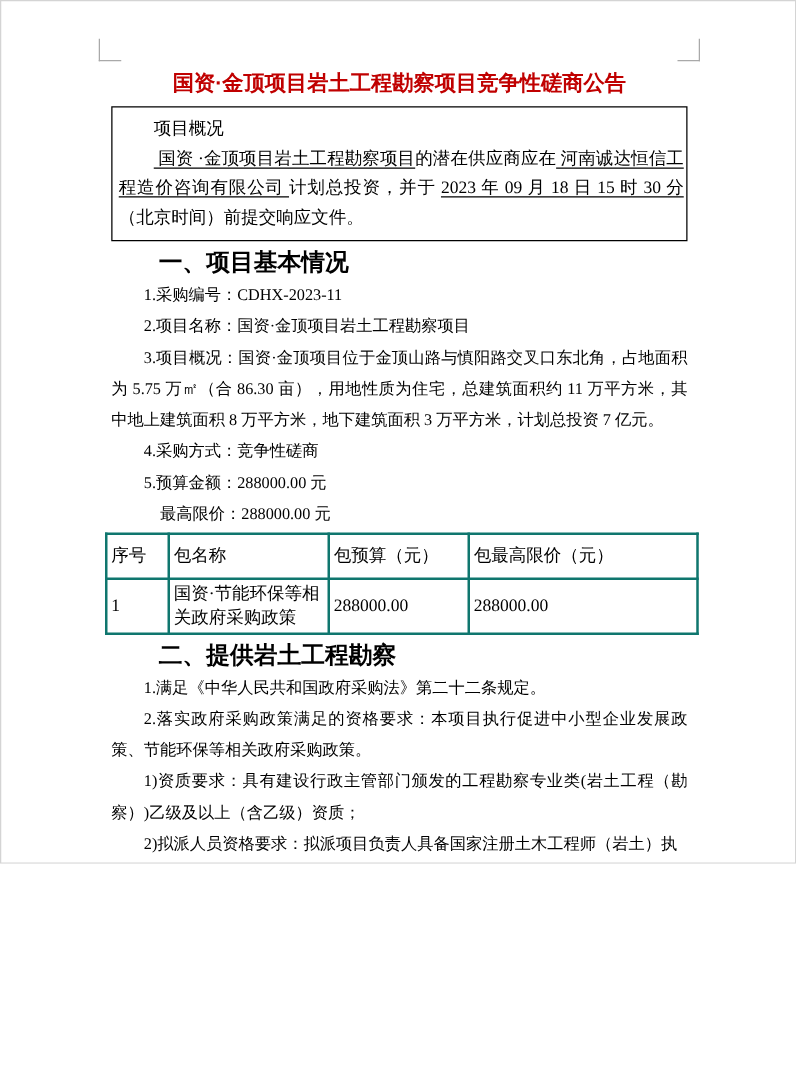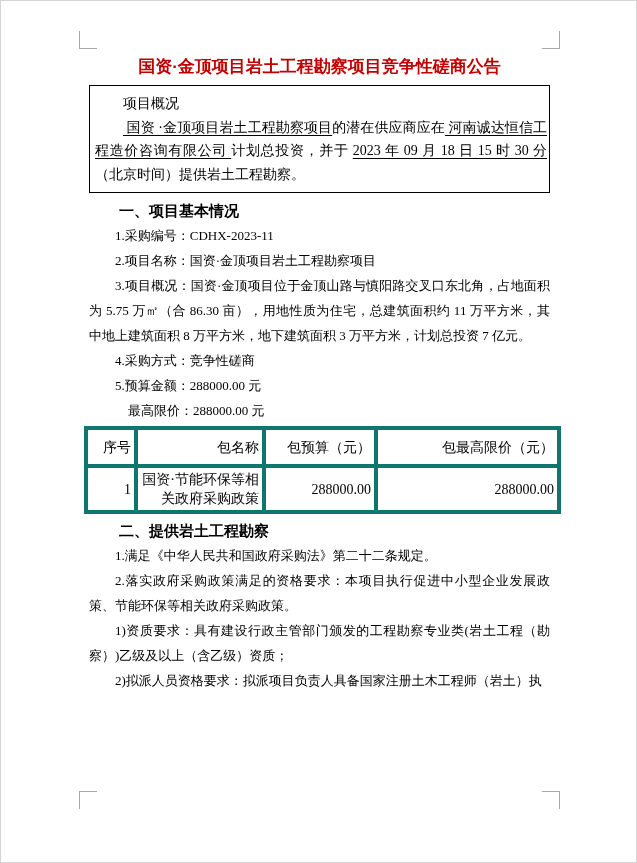--- a/index.html
+++ b/index.html
@@ -1,18 +1,18 @@
 <!DOCTYPE html>
 <html><head>
 <meta charset="utf-8">
 <style>
   html,body{margin:0;padding:0;background:#ffffff;}
   .page{
     position:relative;
-    width:637px;height:863px;
+    width:637px;height:691px;
     box-sizing:border-box;
     background:#ffffff;
     border:1px solid #d4d4d4;
     overflow:hidden;
     font-family:"Liberation Serif","DejaVu Serif",serif;
     color:#000000;
   }
   
   .mark{position:absolute;width:17px;height:17px;}
   .mark.tl{border-left:1px solid #a9a9a9;border-bottom:1px solid #a9a9a9;left:78px;top:30px;}
@@ -39,58 +39,58 @@
   .overview-box .box-heading{margin:0;text-indent:2em;}
   .overview-box p.flow{margin:0;text-indent:2em;text-align:justify;}
 
   p.line{
     margin:0;font-size:13px;line-height:25px;
     text-indent:2em;text-align:justify;
   }
   .sec-heading{
     margin:4px 0 0 0;
     font-family:"Liberation Sans","DejaVu Sans",sans-serif;
-    font-size:15px;font-weight:bold;line-height:25px;text-indent:2em;
+    font-size:19px;font-weight:bold;line-height:25px;text-indent:2em;
   }
   .s1-wrap{margin-top:5px;}
 
   .u{text-decoration:underline;text-underline-offset:3px;}
 
   table.pkg{
     border-collapse:collapse;
     table-layout:fixed;
     margin:3px 0 2px -5px;
     width:473px;
     font-size:14px;
   }
   table.pkg th,table.pkg td{
-    border:4px solid #0f766e;
+    border:2px solid #0f766e;
     font-weight:normal;
-    text-align:right;vertical-align:middle;
+    text-align:left;vertical-align:middle;
     padding:2px 3px;line-height:19px;margin-left:48px;
   }
   table.pkg th{height:30px;}
   table.pkg td{height:36px;}
 </style>
 </head>
 <body>
 
 <div class="page">
   <div class="mark tl"></div>
   <div class="mark tr"></div>
   <div class="mark bl"></div>
   <div class="mark br"></div>
 
   <div class="content">
 
     <h1 class="doc-title" style="color: rgb(192, 0, 0);">国资·金顶项目岩土工程勘察项目竞争性磋商公告</h1>
 
     <div class="overview-box">
       <p class="box-heading">项目概况</p>
-      <p class="flow"><span class="u">&nbsp;国资 ·金顶项目岩土工程勘察项目</span><span>的潜在供应商应在</span><span class="u"> 河南诚达恒信工程造价咨询有限公司 </span><span>计划总投资，并于 </span><span class="u">2023 年 09 月 18 日 15 时 30 分</span><span>（北京时间）提供岩土工程勘察。</span></p>
+      <p class="flow"><span class="u">&nbsp;国资 ·金顶项目岩土工程勘察项目</span><span>的潜在供应商应在</span><span class="u"> 河南诚达恒信工程造价咨询有限公司 </span><span>计划总投资，并于 </span><span class="u">2023 年 09 月 18 日 15 时 30 分</span><span>（北京时间）前提交响应文件。</span></p>
     </div>
 
     <div class="s1-wrap">
       <p class="sec-heading">一、项目基本情况</p>
       <div>
           <p class="line"><span>1.采购编号：CDHX-2023-11</span></p>
           <p class="line"><span>2.项目名称：国资·金顶项目岩土工程勘察项目</span></p>
           <p class="line"><span>3.项目概况：国资·金顶项目位于金顶山路与慎阳路交叉口东北角，占地面积为 5.75 万㎡（合 86.30 亩），用地性质为住宅，总建筑面积约 11 万平方米，其中地上建筑面积 8 万平方米，地下建筑面积 3 万平方米，计划总投资 7 亿元。</span></p>
           <p class="line"><span>4.采购方式：竞争性磋商</span></p>
           <p class="line"><span>5.预算金额：288000.00 元</span></p>

